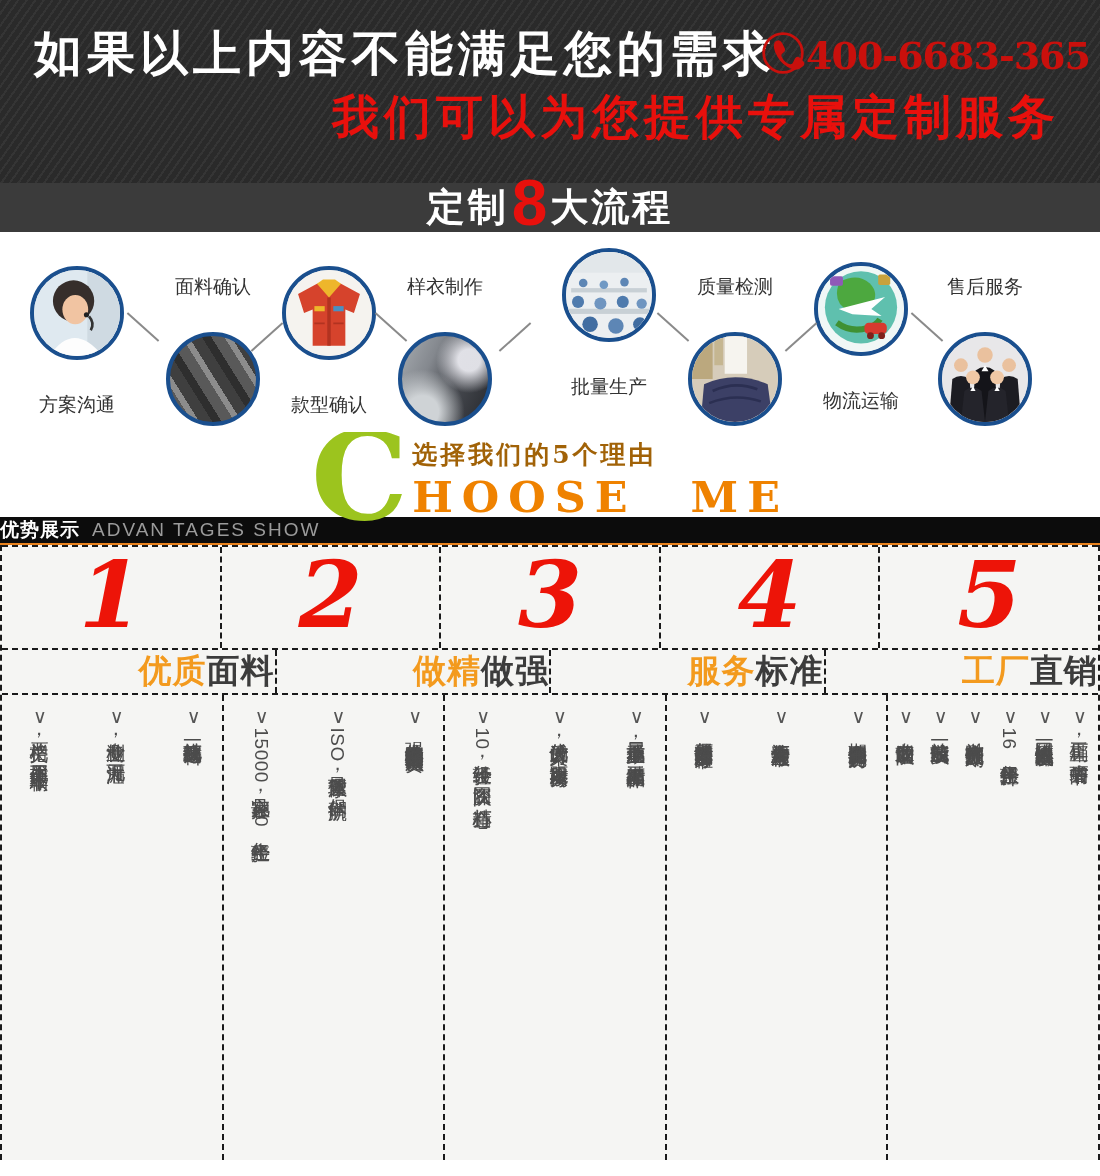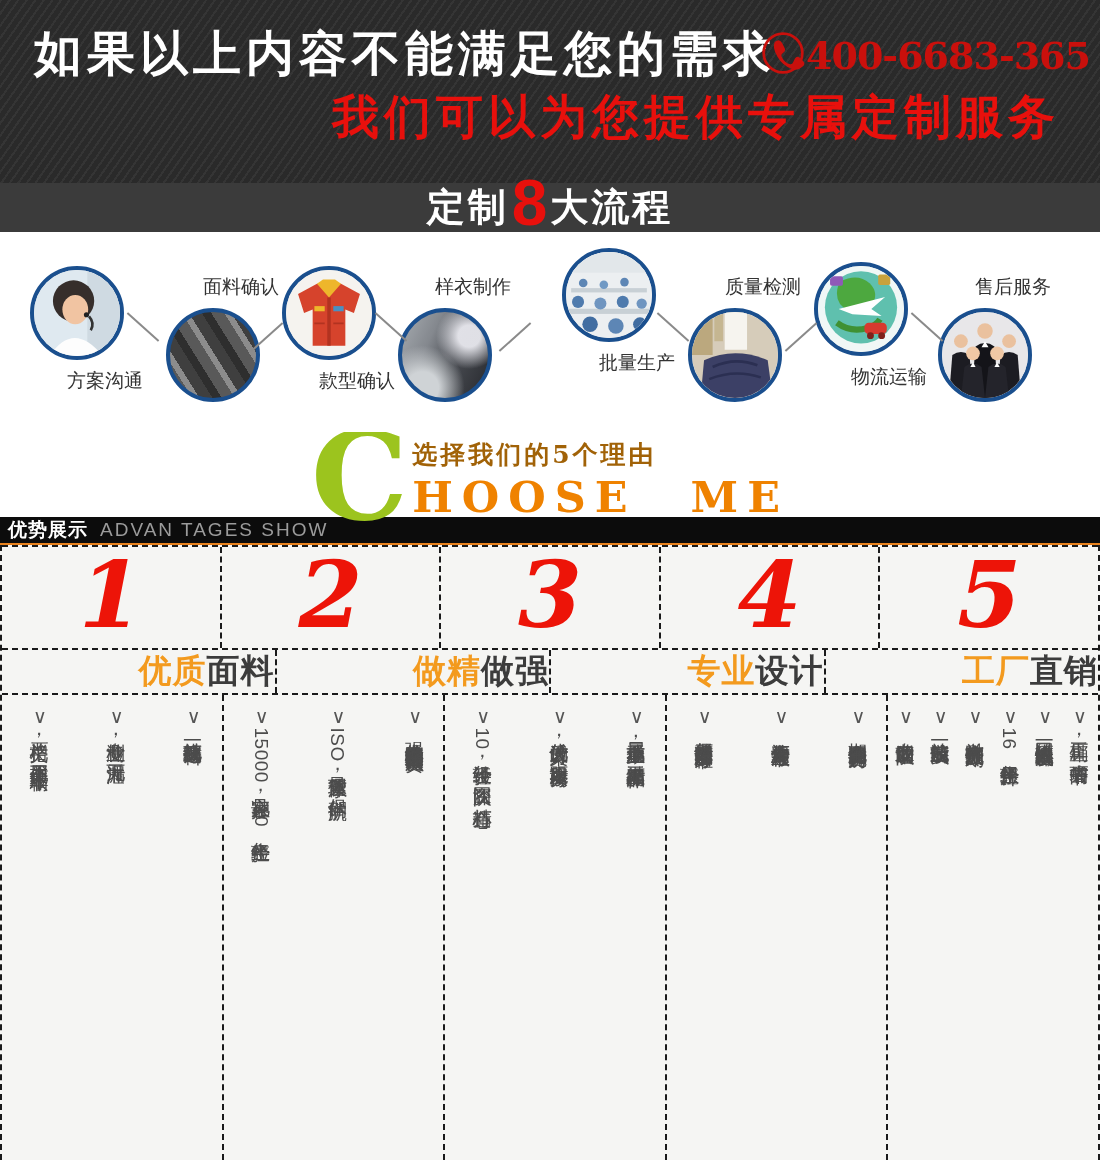--- a/index.html
+++ b/index.html
@@ -18,21 +18,21 @@
     color:#e8100c; letter-spacing:5px; white-space:nowrap; }
 
   
   .process-title-bar { height:49px; background:#3b3b3b; display:flex; justify-content:center;
     align-items:center; position:relative; }
   .pt-text { color:#ffffff; font-size:38px; font-weight:bold; letter-spacing:3px; }
   .big8 { color:#e8100c; font-size:64px; font-weight:bold; position:relative; top:-5px; margin:0 3px; }
 
   
   .process { position:relative; height:200px; background:#ffffff; }
-  .step { position:absolute; width:94px; display:flex; flex-direction:column; align-items:flex-start; }
+  .step { position:absolute; width:94px; display:flex; flex-direction:column; align-items:center;gap:24px; }
   .circle { width:86px; height:86px; border:4px solid #1a4f8e; border-radius:50%;
     overflow:hidden; background:#eee; flex:0 0 auto; }
   .circle svg { display:block; width:86px; height:86px; }
   .step-label { width:150px; text-align:center; font-size:19px; color:#333; white-space:nowrap; }
   .step.up .step-label { margin-top:8px; }
   .step.down .step-label { margin-bottom:8px; }
   .s0{left:30px;top:34px} .s1{left:166px;top:42px} .s2{left:282px;top:34px} .s3{left:398px;top:42px}
   .s4{left:562px;top:16px} .s5{left:688px;top:42px} .s6{left:814px;top:30px} .s7{left:938px;top:42px}
   .conn { position:absolute; width:42px; height:2px; background:#8a8a8a; }
   .c0{left:122px;top:94px;transform:rotate(42deg)} .c1{left:246px;top:104px;transform:rotate(-42deg)}
@@ -50,21 +50,21 @@
   .big-c { font-family:"DejaVu Serif","Liberation Serif",serif; font-weight:bold;
     font-size:122px; line-height:88px; color:#9cc41e; }
   .choose-right { display:flex; flex-direction:column; margin-left:4px; }
   .choose-cn { font-family:"DejaVu Serif","Liberation Serif",serif; font-weight:bold;
     font-size:25px; color:#a16207; line-height:46px; letter-spacing:3px; }
   .choose-en { font-family:"DejaVu Serif","Liberation Serif",serif; font-weight:bold;
     font-size:43px; color:#ef8200; line-height:38px; letter-spacing:9px; word-spacing:30px; }
 
   
   .adv-bar { height:28px; box-sizing:border-box; background:#0c0c0c; border-bottom:2px solid #e8821e;
-    display:flex; align-items:center; padding-left:8px; }
+    display:flex; align-items:center; }
   .adv-cn { color:#ffffff; font-weight:bold; font-size:19px; letter-spacing:1px; }
   .adv-en { color:#9b9b9b; font-size:19px; margin-left:12px; letter-spacing:2px; }
 
   
   .reasons { background:#f5f5f3; border-left:2px dashed #1a1a1a; border-right:2px dashed #1a1a1a; box-sizing:border-box; }
   .row { display:flex; }
   .cell { flex:1 1 0; min-width:0; box-sizing:border-box; }
   .cell + .cell { border-left:2px dashed #1a1a1a; }
   .numbers-row { height:105px; border-top:2px dashed #1a1a1a; border-bottom:2px dashed #1a1a1a; box-sizing:border-box; }
   .number { font-family:"DejaVu Serif","Liberation Serif",serif; font-style:italic; font-weight:bold;
@@ -261,22 +261,22 @@
     <div class="row headers-row">
       <div class="cell header-cell">
         <span class="title-accent">优质</span>
           <span class="title-rest">面料</span>
       </div>
       <div class="cell header-cell">
         <span class="title-accent">做精</span>
           <span class="title-rest">做强</span>
       </div>
       <div class="cell header-cell">
-        <span class="title-accent">专业</span>
-          <span class="title-rest">设计</span>
+        <span class="title-accent">服务</span>
+          <span class="title-rest">标准</span>
       </div>
       <div class="cell header-cell">
         <span class="title-accent">工厂</span>
           <span class="title-rest">直销</span>
       </div>
     </div>
 
     <div class="row items-row">
       <div class="cell items-cell">
         <div class="v-line"><span class="v-bullet">∨</span><span>精挑细选每一款面料</span></div>

